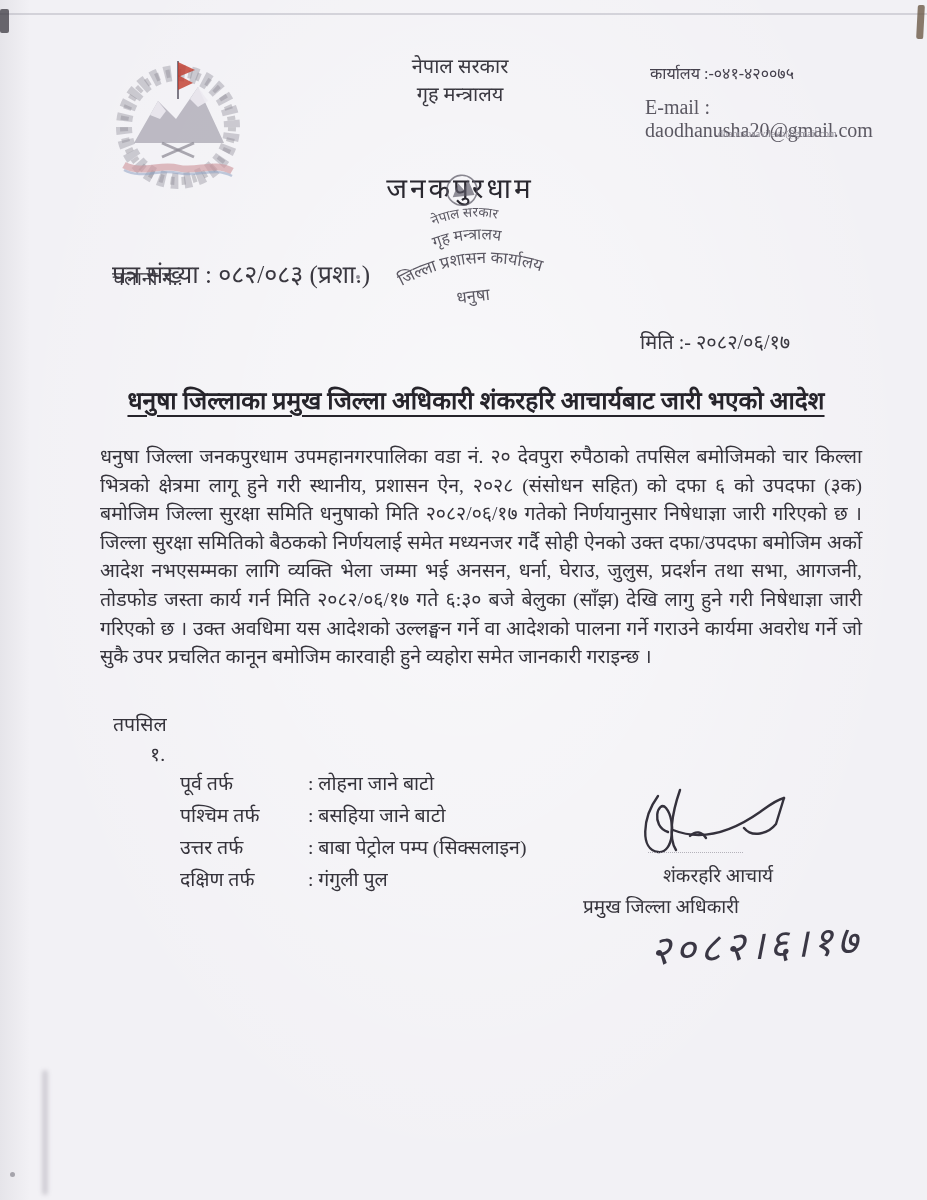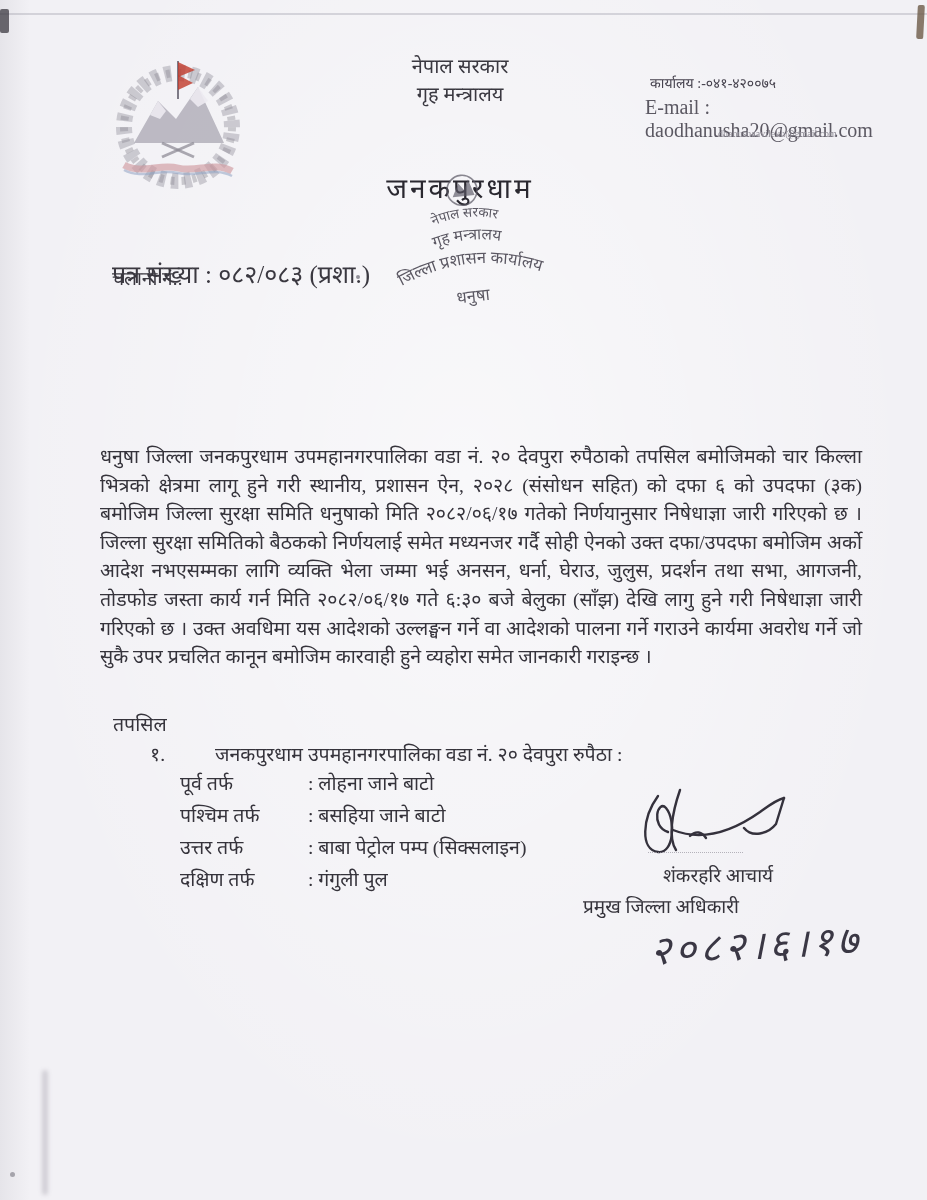--- a/index.html
+++ b/index.html
@@ -16,21 +16,21 @@
   .abs{position:absolute;}
   .dev{font-family:"Liberation Serif","DejaVu Serif",serif;}
 
   
   .gov-line{left:330px;top:52px;width:260px;font-size:20px;text-align:center;color:#3a3840;}
   .ministry-line{left:330px;top:80px;width:260px;font-size:20px;text-align:center;color:#3a3840;}
   .office-title{left:242px;top:104px;width:640px;font-size:35px;text-align:center;color:#232128;letter-spacing:1px;}
   .city-name{left:300px;top:168px;width:320px;font-size:28px;text-align:center;color:#2a2830;letter-spacing:3px;}
 
   
-  .phone1{left:650px;top:73px;width:260px;font-size:14px;color:#45414d;}
+  .phone1{left:650px;top:62px;width:260px;font-size:16px;color:#45414d;}
   .phone2{left:712px;top:84px;width:200px;font-size:19px;color:#45414d;}
   .email1{left:645px;top:96px;width:270px;font-size:20px;color:#5b5862;}
   .email2{left:718px;top:128px;width:200px;font-size:10px;color:#8d8a94;}
 
   
   .letter-no{left:112px;top:220px;font-size:25px;color:#3a3840;margin-top:36px;}
   .dispatch-no{left:112px;top:265px;font-size:19px;color:#3a3840;}
 
   
   .stamp{left:362px;top:168px;width:210px;height:140px;transform:rotate(-6deg);opacity:.88;}
@@ -123,27 +123,30 @@
     <g fill="#45424e">
       <circle cx="105" cy="22" r="15" fill="none" stroke="#5a5764" stroke-width="1.6" opacity="0.8"></circle>
       <polygon points="95,28 102,15 107,22 112,12 117,28" fill="#5a5764" opacity="0.75"></polygon>
       <text font-size="13.5" class="dev"><textPath href="#arc1" startOffset="50%" text-anchor="middle">नेपाल सरकार</textPath></text>
       <text font-size="15.5" class="dev"><textPath href="#arc2" startOffset="50%" text-anchor="middle">गृह मन्त्रालय</textPath></text>
       <text font-size="16.5" class="dev"><textPath href="#arc3" startOffset="50%" text-anchor="middle">जिल्ला प्रशासन कार्यालय</textPath></text>
       <text x="105" y="134" font-size="16.5" text-anchor="middle" class="dev">धनुषा</text>
     </g>
   </svg>
 
+  <div class="abs date-line dev">मिति :- २०८२/०६/१७</div>
 
+  <div class="abs order-title dev">
+    <span>धनुषा जिल्लाका प्रमुख जिल्ला अधिकारी शंकरहरि आचार्यबाट जारी भएको आदेश</span>
+  </div>
 
   <div class="abs order-body dev">धनुषा जिल्ला जनकपुरधाम उपमहानगरपालिका वडा नं. २० देवपुरा रुपैठाको तपसिल बमोजिमको चार किल्ला भित्रको क्षेत्रमा लागू हुने गरी स्थानीय, प्रशासन ऐन, २०२८ (संसोधन सहित) को दफा ६ को उपदफा (३क) बमोजिम जिल्ला सुरक्षा समिति धनुषाको मिति २०८२/०६/१७ गतेको निर्णयानुसार निषेधाज्ञा जारी गरिएको छ । जिल्ला सुरक्षा समितिको बैठकको निर्णयलाई समेत मध्यनजर गर्दै सोही ऐनको उक्त दफा/उपदफा बमोजिम अर्को आदेश नभएसम्मका लागि व्यक्ति भेला जम्मा भई अनसन, धर्ना, घेराउ, जुलुस, प्रदर्शन तथा सभा, आगजनी, तोडफोड जस्ता कार्य गर्न मिति २०८२/०६/१७ गते ६:३० बजे बेलुका (साँझ) देखि लागु हुने गरी निषेधाज्ञा जारी गरिएको छ । उक्त अवधिमा यस आदेशको उल्लङ्घन गर्ने वा आदेशको पालना गर्ने गराउने कार्यमा अवरोध गर्ने जो सुकै उपर प्रचलित कानून बमोजिम कारवाही हुने व्यहोरा समेत जानकारी गराइन्छ ।</div>
 
   <div class="abs schedule-heading dev">तपसिल</div>
   <div class="abs schedule-no dev">१.</div>
-  <div class="abs schedule-item dev">जनकपुरधाम उपमहानगरपालिका वडा नं. २० देवपुरा रुपैठा :</div>
 
   <div class="brow dev" style="left:180px;top:769px;">
     <span class="blabel">पूर्व तर्फ</span>
     <span class="bvalue">: लोहना जाने बाटो</span>
   </div>
   <div class="brow dev" style="left:180px;top:801px;">
     <span class="blabel">पश्चिम तर्फ</span>
     <span class="bvalue">: बसहिया जाने बाटो</span>
   </div>
   <div class="brow dev" style="left:180px;top:833px;">

